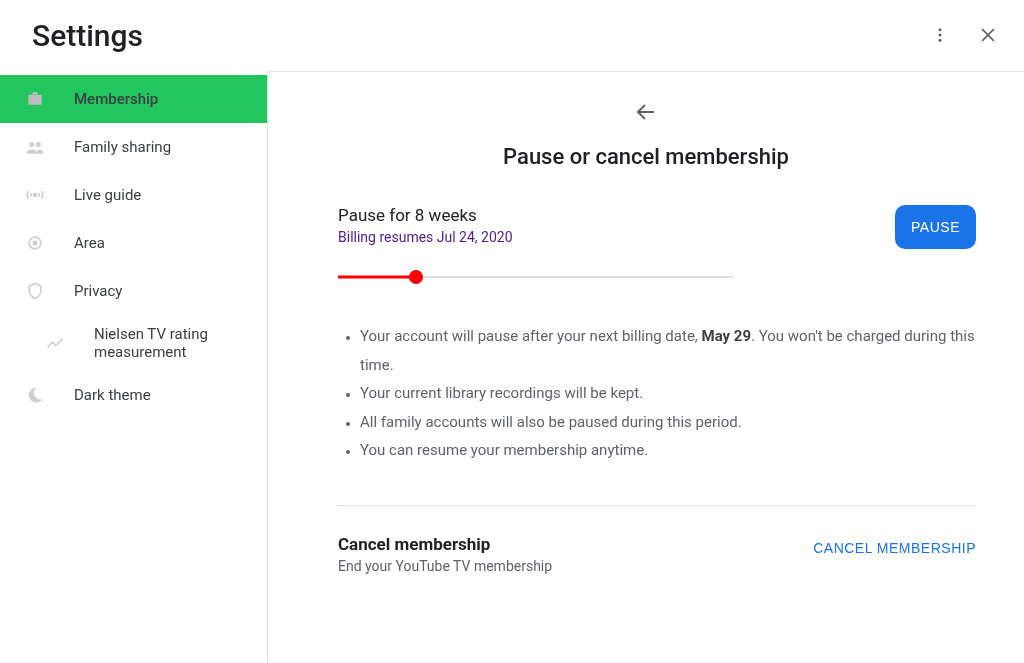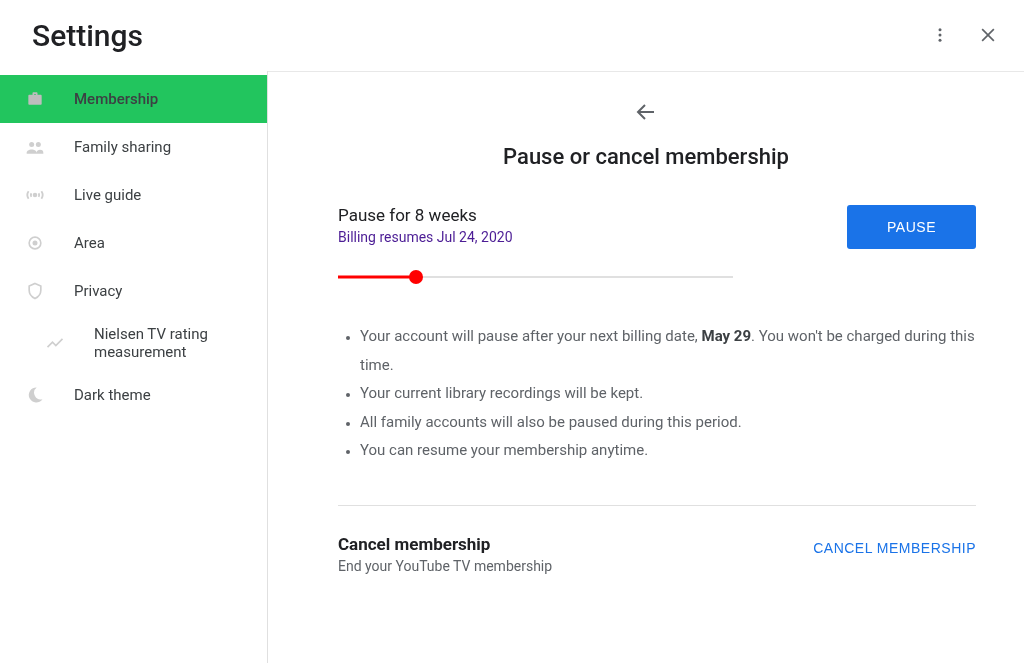--- a/index.html
+++ b/index.html
@@ -31,22 +31,22 @@
   
   .main { flex:1; padding: 28px 48px 0 48px; border-top:1px solid #e8e8e8; }
   .page-head { display:flex; align-items:center; gap:20px; margin-bottom:36px;flex-direction:column; }
   .page-head h1 { font-size:22px; font-weight:500; }
   .back-arrow { width:24px; height:24px; cursor:pointer; color:#5f6368; display:flex; align-items:center; justify-content:center; }
 
   .pause-row { display:flex; justify-content:space-between; align-items:flex-start; margin-bottom:18px; padding-left:22px;}
   .pause-title { font-size:17px; font-weight:400; color:#202124; }
   .pause-sub { font-size:14px; color:#4c1d95; margin-top:4px; }
   .pause-btn {
-    background:#1a73e8; color:#fff; border:none; border-radius:3px;
-    padding: 14px 40px; font-size:14px; font-weight:500; letter-spacing:.5px; cursor:pointer;
+    background:#1a73e8; color:#fff; border:none; border-radius:10px;
+    padding: 14px 16px; font-size:14px; font-weight:500; letter-spacing:.5px; cursor:pointer;
   }
 
   
   .slider { position:relative; width:395px; height:20px; margin:4px 0 28px 22px; }
   .track-bg { position:absolute; top:50%; left:0; right:0; height:2px; background:#e0e0e0; transform:translateY(-50%); }
   .track-fill { position:absolute; top:50%; left:0; width:78px; height:3px; background:#ff0000; transform:translateY(-50%); }
   .thumb { position:absolute; top:50%; left:78px; width:14px; height:14px; background:#ff0000; border-radius:50%; transform:translate(-50%,-50%); cursor:pointer; }
 
   
   .bullets { list-style: disc; padding-left: 44px; color:#5f6368; font-size:15px; line-height:1.9; margin-bottom:40px;margin-top:35px; }

